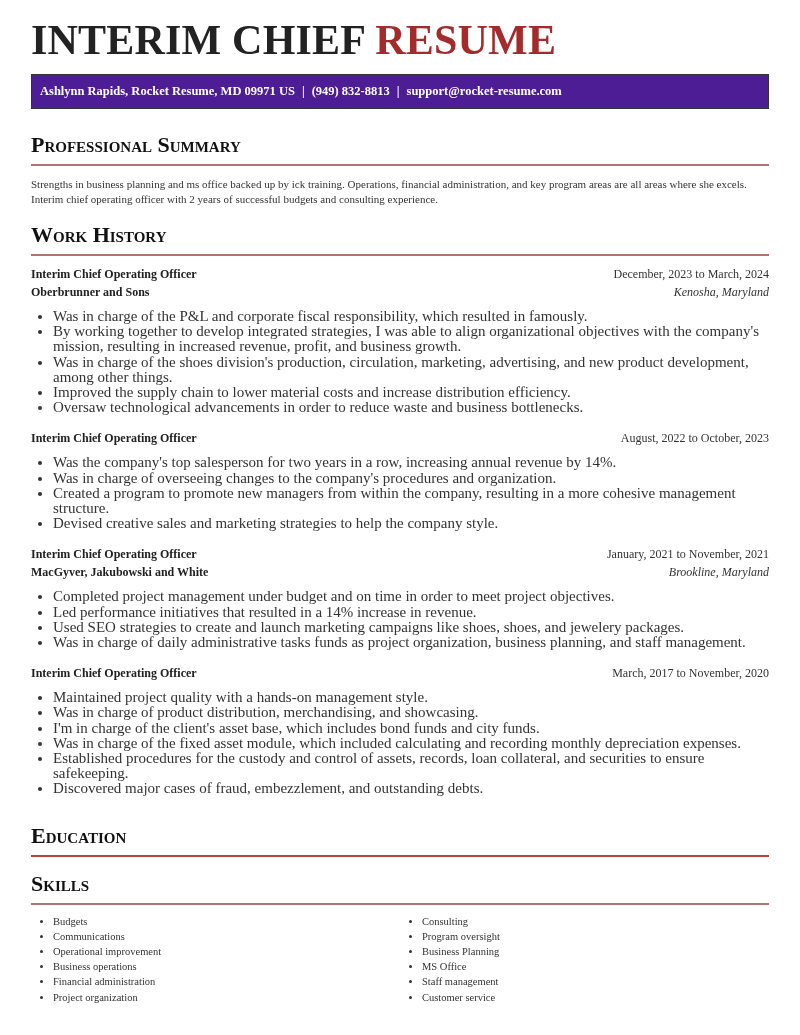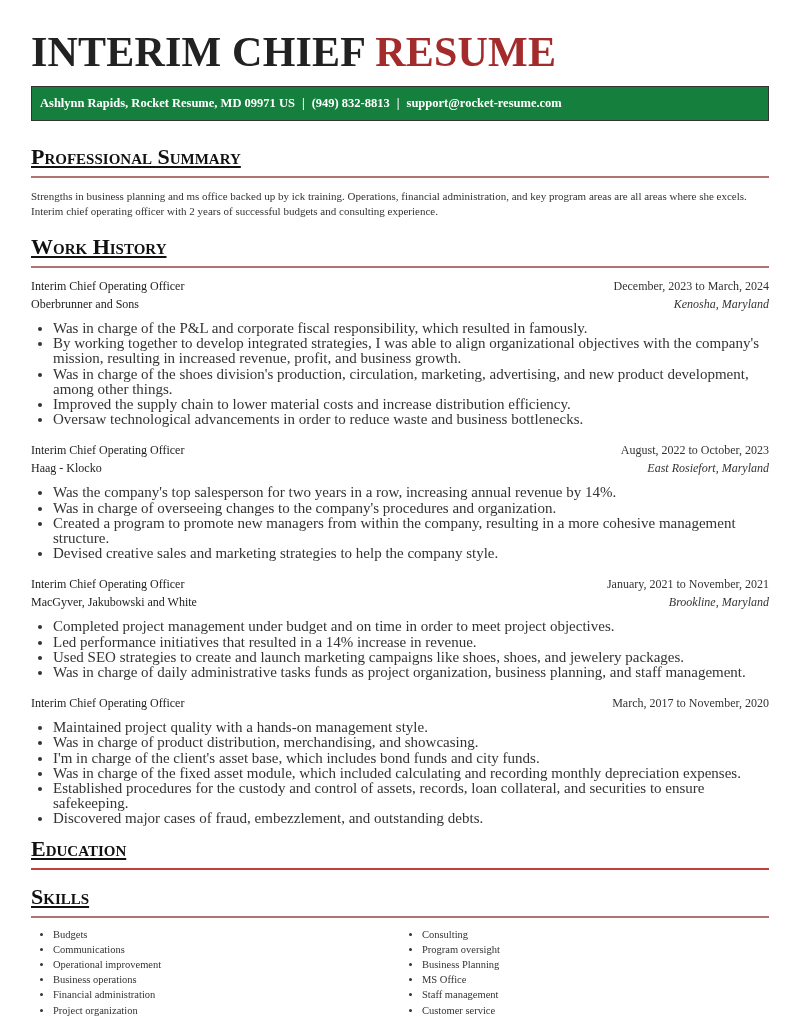--- a/index.html
+++ b/index.html
@@ -1,28 +1,28 @@
 <!DOCTYPE html>
 <html><head>
   <meta charset="utf-8">
   <style>
     html, body { margin: 0; padding: 0; background: #ffffff; }
     body { width: 800px; height: 1035px; overflow: hidden; color: #222; font-family: "Liberation Serif", "DejaVu Serif", serif; }
     .page { padding: 0 31px; }
-    .title { margin: 0; padding-top: 28px; height: 56px; font-size: 42px; font-weight: bold; letter-spacing: 0.2px; line-height: 48px; color: #222; }
+    .title { margin: 0; padding-top: 16px; height: 56px; font-size: 42px; font-weight: bold; letter-spacing: 0.2px; line-height: 48px; color: #222; }
     .title .accent { color: #a32b2b; }
-    .contact-bar { margin-top: 2px; background: #15803d; color: #fff; height: 33px; line-height: 33px; padding: 0 8px; font-size: 12.5px; font-weight: bold; border: 1px solid #333; }
+    .contact-bar { margin-top: 2px; background: #4c1d95; color: #fff; height: 33px; line-height: 33px; padding: 0 8px; font-size: 12.5px; font-weight: bold; border: 1px solid #333; }
     .contact-bar .sep { padding: 0 7px; }
-    .section-head { margin: 0; font-size: 22px; font-weight: bold; font-variant: small-caps; color: #111; line-height: 28px; text-decoration: underline; }
+    .section-head { margin: 0; font-size: 22px; font-weight: bold; font-variant: small-caps; color: #111; line-height: 28px; }
     .rule { height: 1px; border-top: 2px solid #b07373; margin-top: 5px; }
     .rule.red { border-top-color: #c0403a; }
     .summary { font-size: 11px; line-height: 15px; color: #333; margin-top: 10px; }
     .job { font-size: 12px; }
     .row { display: flex; justify-content: space-between; align-items: baseline; line-height: 18px; }
-    .row .l { font-weight: normal; color: #222; }
+    .row .l { font-weight: bold; color: #222; }
     .row .r { color: #333; }
     .row .r.it { font-style: italic; }
     ul.bullets { margin: 8px 0 0 0; padding-left: 22px; font-size: 15px; line-height: 15.2px; color: #333; }
     ul.bullets li { padding-left: 0; }
     .skills { display: flex; margin-top: 8px; }
     .skills ul { flex: 1; margin: 0; padding-left: 22px; font-size: 10.5px; line-height: 15.2px; color: #333; }
   </style>
 </head>
 <body>
 
@@ -60,24 +60,20 @@
             <li>Was in charge of the shoes division's production, circulation, marketing, advertising, and new product development, among other things.</li>
             <li>Improved the supply chain to lower material costs and increase distribution efficiency.</li>
             <li>Oversaw technological advancements in order to reduce waste and business bottlenecks.</li>
           </ul>
         </div>
         <div class="job" style="margin-top: 14px;">
           <div class="row">
             <span class="l">Interim Chief Operating Officer</span>
             <span class="r">August, 2022 to October, 2023</span>
           </div>
-          <div class="row">
-            <span class="l">Haag - Klocko</span>
-            <span class="r it">East Rosiefort, Maryland</span>
-          </div>
           <ul class="bullets">
             <li>Was the company's top salesperson for two years in a row, increasing annual revenue by 14%.</li>
             <li>Was in charge of overseeing changes to the company's procedures and organization.</li>
             <li>Created a program to promote new managers from within the company, resulting in a more cohesive management structure.</li>
             <li>Devised creative sales and marketing strategies to help the company style.</li>
           </ul>
         </div>
         <div class="job" style="margin-top: 14px;">
           <div class="row">
             <span class="l">Interim Chief Operating Officer</span>
@@ -104,21 +100,21 @@
             <li>Was in charge of product distribution, merchandising, and showcasing.</li>
             <li>I'm in charge of the client's asset base, which includes bond funds and city funds.</li>
             <li>Was in charge of the fixed asset module, which included calculating and recording monthly depreciation expenses.</li>
             <li>Established procedures for the custody and control of assets, records, loan collateral, and securities to ensure safekeeping.</li>
             <li>Discovered major cases of fraud, embezzlement, and outstanding debts.</li>
           </ul>
         </div>
       </div>
   </div>
 
-  <div style="margin-top:8px;">
+  <div style="margin-top:25px;">
     <h2 class="section-head">Education</h2>
     <div class="rule red"></div>
   </div>
 
   <div style="margin-top:12px;">
     <h2 class="section-head">Skills</h2>
     <div class="rule"></div>
     <div class="skills">
       <ul id="skills-left">
           <li>Budgets</li>

